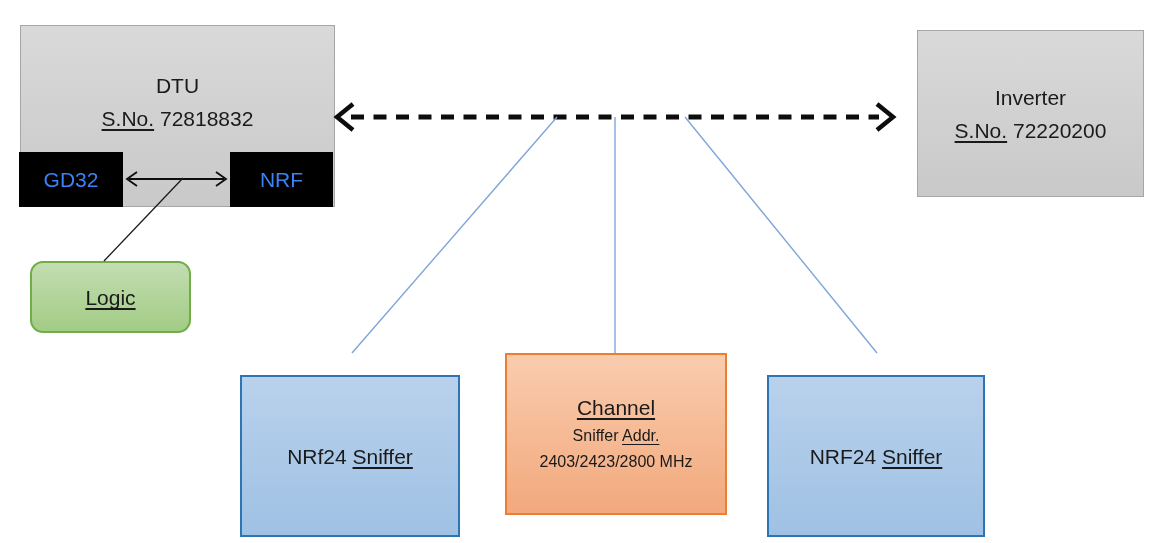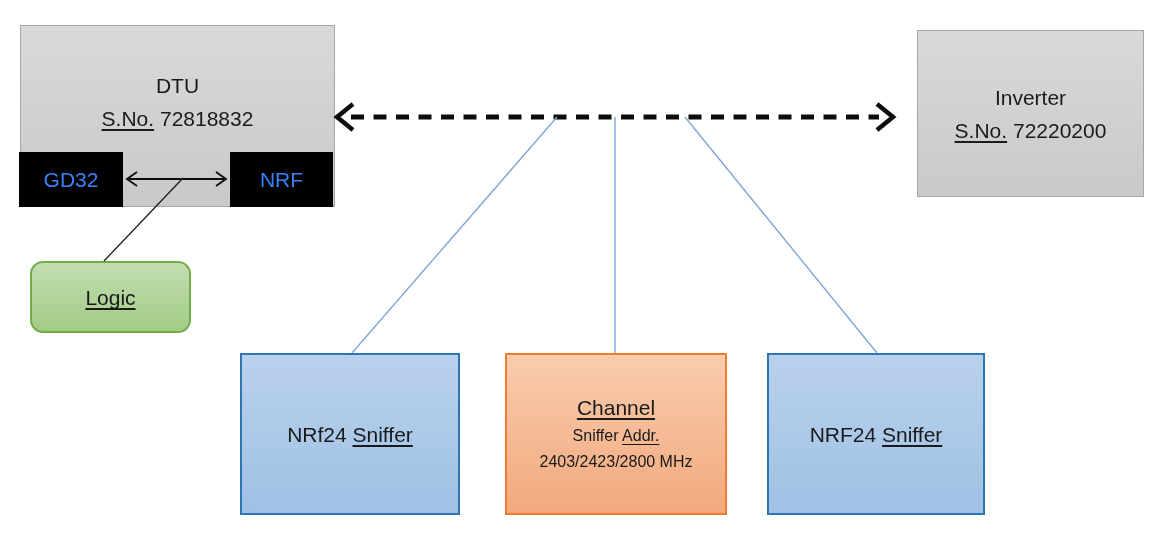--- a/index.html
+++ b/index.html
@@ -31,20 +31,21 @@
     color:#3b82f6;
     border:1px solid #000000;
   }
   .green{
     background:linear-gradient(#c3ddb1,#a2cc85);
     border:2px solid #70ad47;
   }
   .blue{
     background:linear-gradient(#b9d1ec,#9fc1e4);
     border:2px solid #2e75b6;
+    margin-top:22px;
   }
   .orange{
     background:linear-gradient(#f9ccae,#f2a97d);
     border:2px solid #ed7d31;
   }
   .sq{
     text-decoration-line:underline;
     text-decoration-style:wavy;
     text-decoration-color:#c00000;
     text-decoration-thickness:1px;

